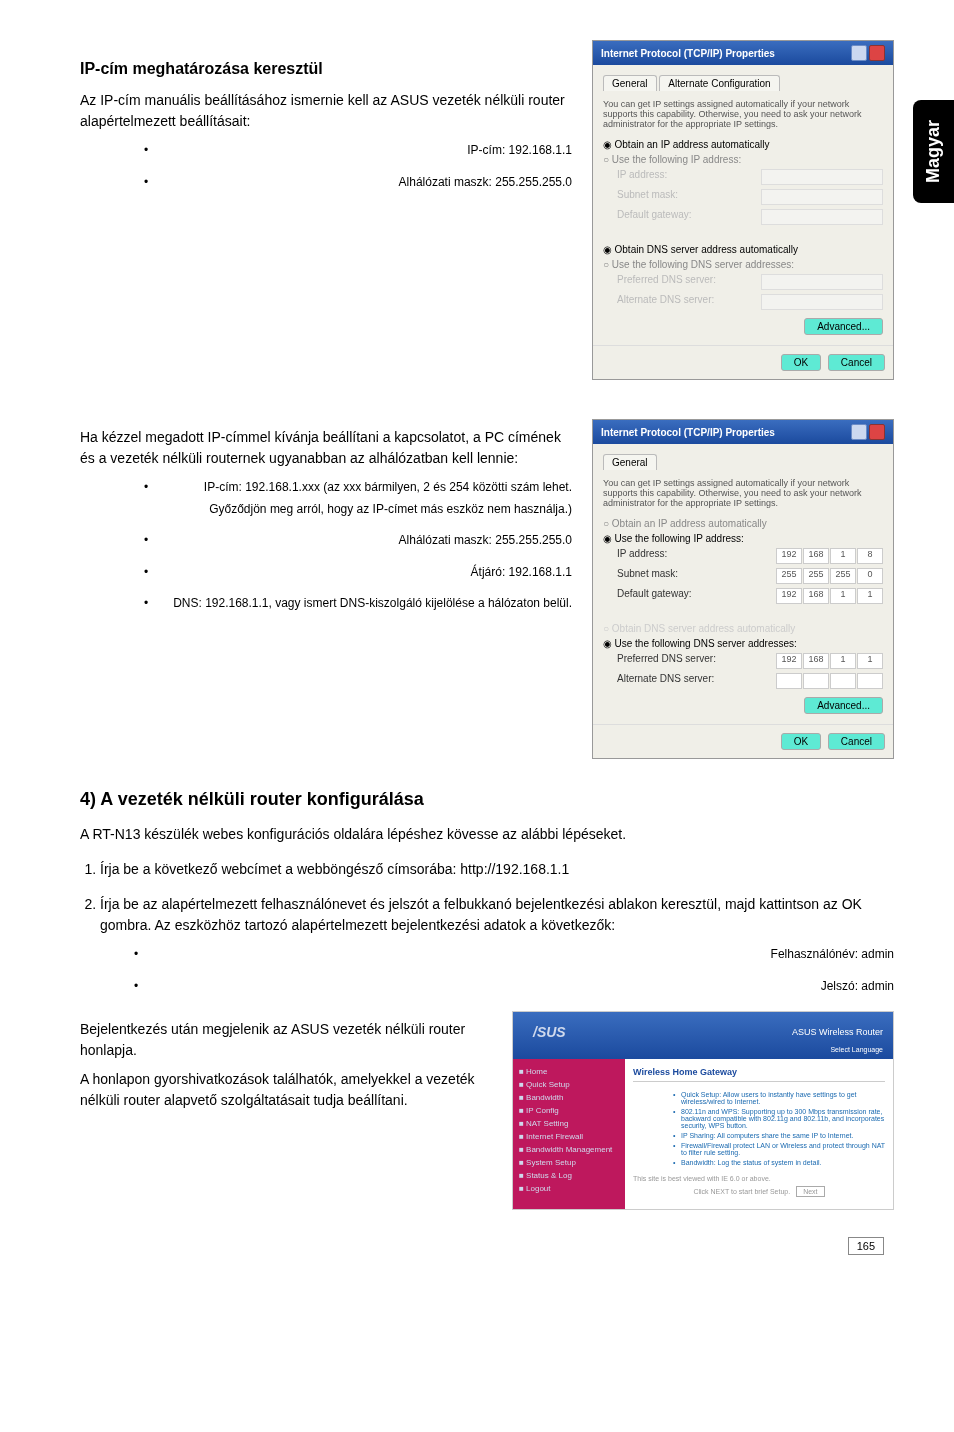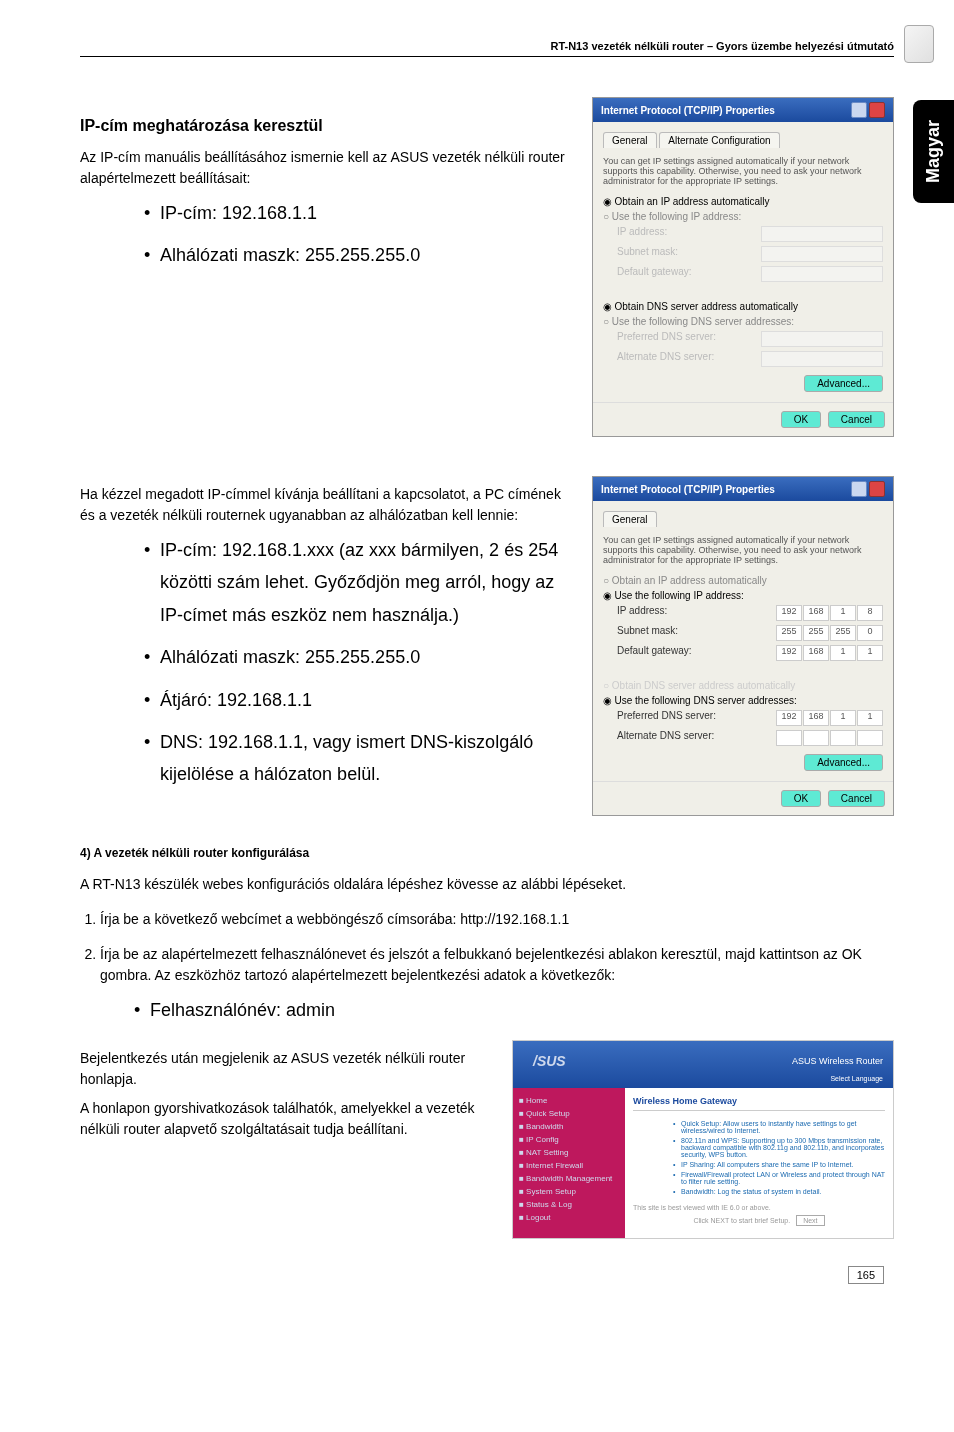--- a/index.html
+++ b/index.html
@@ -45,32 +45,33 @@
       position: absolute;
       right: -40px;
       top: -15px;
       background: linear-gradient(135deg, #f5f5f5, #e0e0e0);
     }
     h3 {
       font-size: 16px;
       margin: 20px 0 12px 0;
     }
     h2 {
-      font-size: 12px;
+      font-size: 18px;
       margin: 30px 0 14px 0;
     }
     p {
       font-size: 14px;
       line-height: 1.5;
       margin: 8px 0;
     }
     .bullet-list {
       margin: 8px 0 8px 40px;
-      font-size: 18px;
+      font-size: 12px;
       line-height: 1.8;
+      text-align: right;
     }
     .bullet-list li {
       list-style: none;
       position: relative;
       margin-bottom: 10px;
     }
     .bullet-list li:before {
       content: "•";
       position: absolute;
       left: -16px;
@@ -278,24 +279,20 @@
     ol li {
       margin-bottom: 14px;
     }
   </style>
 </head>
 <body>
 
 <div class="page">
   <div class="side-tab">Magyar</div>
 
-  <div class="header-line">
-    <span>RT-N13 vezeték nélküli router – Gyors üzembe helyezési útmutató</span>
-    <span class="header-icon"></span>
-  </div>
 
   <div class="row">
     <div class="col-text">
       <h3>IP-cím meghatározása keresztül</h3>
       <p>Az IP-cím manuális beállításához ismernie kell az ASUS vezeték nélküli router alapértelmezett beállításait:</p>
       <ul class="bullet-list">
         <li>IP-cím: 192.168.1.1</li>
         <li>Alhálózati maszk: 255.255.255.0</li>
       </ul>
     </div>
@@ -438,20 +435,21 @@
   </div>
 
   <h2>4) A vezeték nélküli router konfigurálása</h2>
   <p>A RT-N13 készülék webes konfigurációs oldalára lépéshez kövesse az alábbi lépéseket.</p>
   <ol>
     <li>Írja be a következő webcímet a webböngésző címsorába: http://192.168.1.1</li>
     <li>
       <span>Írja be az alapértelmezett felhasználónevet és jelszót a felbukkanó bejelentkezési ablakon keresztül, majd kattintson az OK gombra. Az eszközhöz tartozó alapértelmezett bejelentkezési adatok a következők:</span>
       <ul class="bullet-list" style="margin-left:10px;">
         <li>Felhasználónév: admin</li>
+        <li>Jelszó: admin</li>
       </ul>
     </li>
   </ol>
 
   <div class="row">
     <div class="col-text">
       <p>Bejelentkezés után megjelenik az ASUS vezeték nélküli router honlapja.</p>
       <p>A honlapon gyorshivatkozások találhatók, amelyekkel a vezeték nélküli router alapvető szolgáltatásait tudja beállítani.</p>
     </div>
     <div class="col-img">

